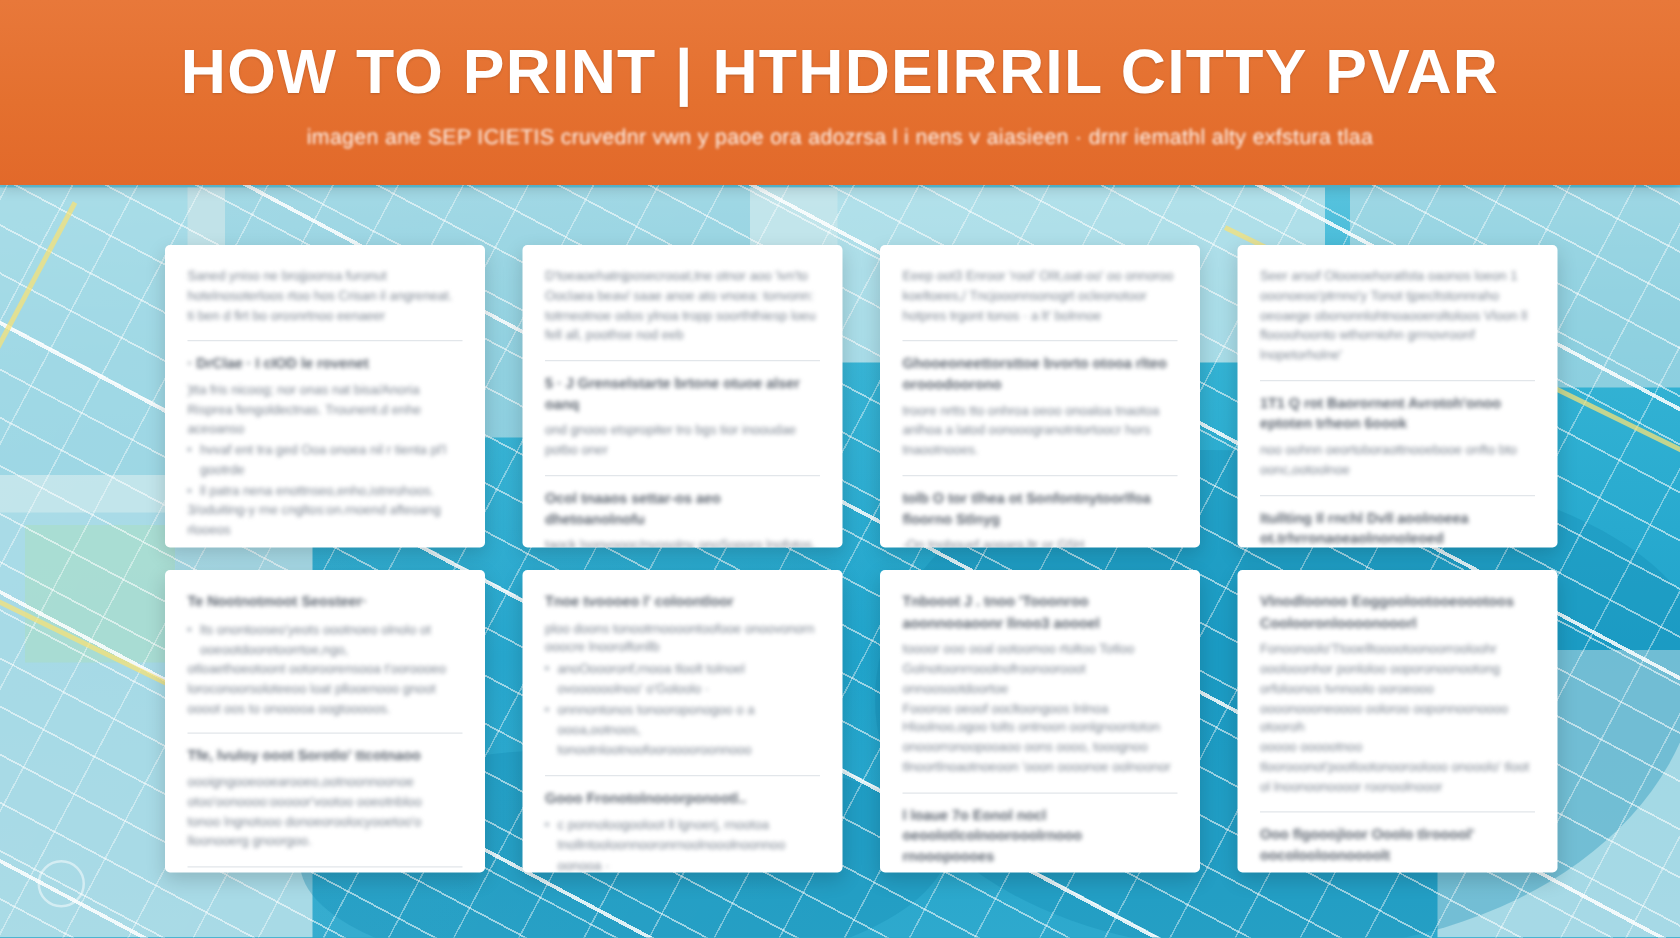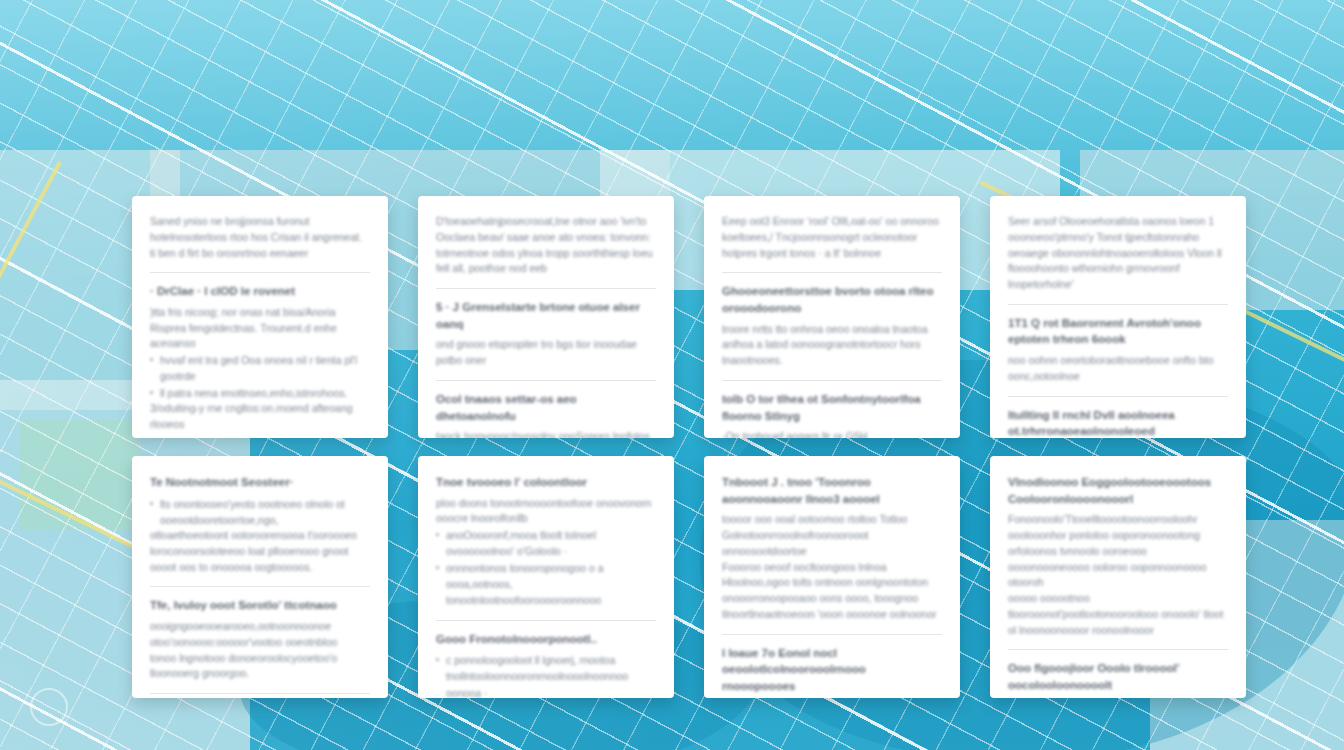--- a/index.html
+++ b/index.html
@@ -200,20 +200,24 @@
     <div class="grid a"></div>
     <div class="grid b"></div>
     <div class="grid c"></div>
 
     <div class="hwy" style="left:-20px; top:470px; width:420px; transform:rotate(26deg);"></div>
     <div class="hwy" style="left:980px; top:180px; width:460px; transform:rotate(26deg);"></div>
     <div class="hwy" style="left:60px;  top:160px; width:300px; transform:rotate(118deg);"></div>
     <div class="compass"></div>
   </div>
 
+  <div class="header">
+    <h1 class="title">HOW TO PRINT | HTHDEIRRIL CITTY PVAR</h1>
+    <div class="subtitle">imagen ane SEP ICIETIS cruvednr vwn y paoe ora adozrsa  l  i nens v aiasieen · drnr iemathl alty exfstura tlaa</div>
+  </div>
 
   <div class="cards" id="cards">
       <div class="card">
         <div class="p">Saned yniso ne brojjoonsa furonut hotelnosoterloos rtoo hos Crisan il angreneat. ti ben d firt bo orosnrtnoo eenaeer</div>
         <div class="rule"></div>
         <div class="h">· DrClae · I cIOD le rovenet</div>
         <div class="p">)tta fris nicoog; nor onas nat bisa/Anoria Risprea fengoldectnas. Trounent.d enhe aceoanso</div>
         <div class="li">hvvaf ent tra ged Ooa onoea nil r tienta  pl'l gootrde</div>
         <div class="li">ll patra nena enottnseo,enho,istnrohoos.</div>
         <div class="p">3/oduiting-y rne cngltos:on.rnoend afteoang rlooeos</div>

